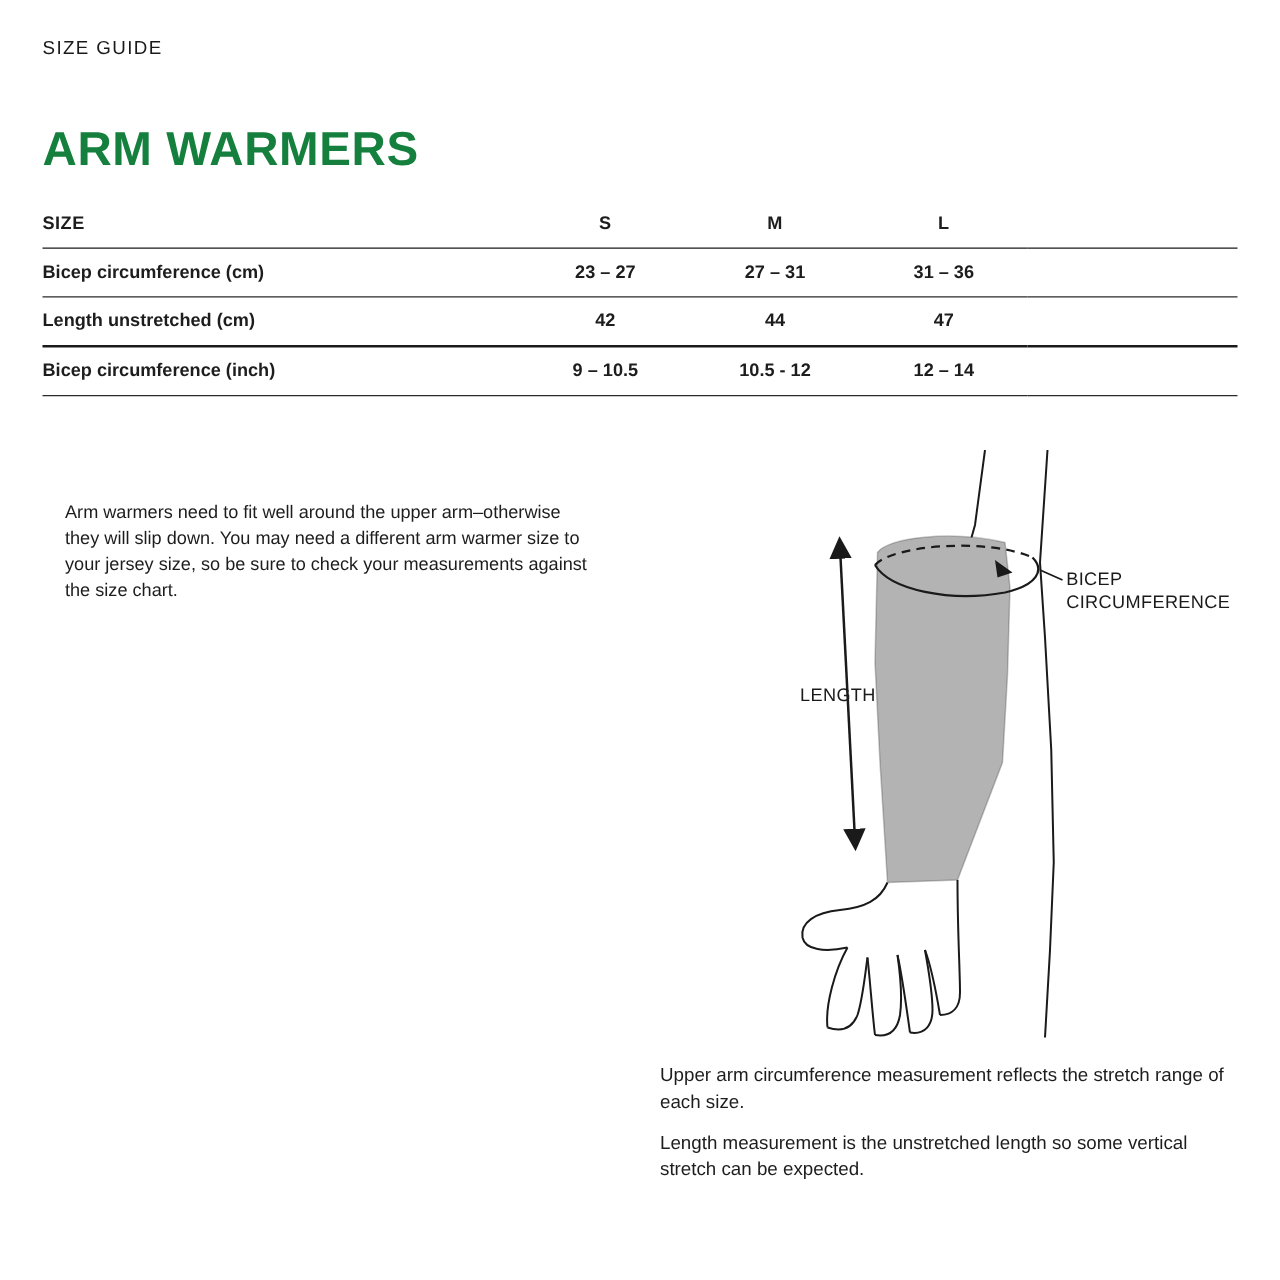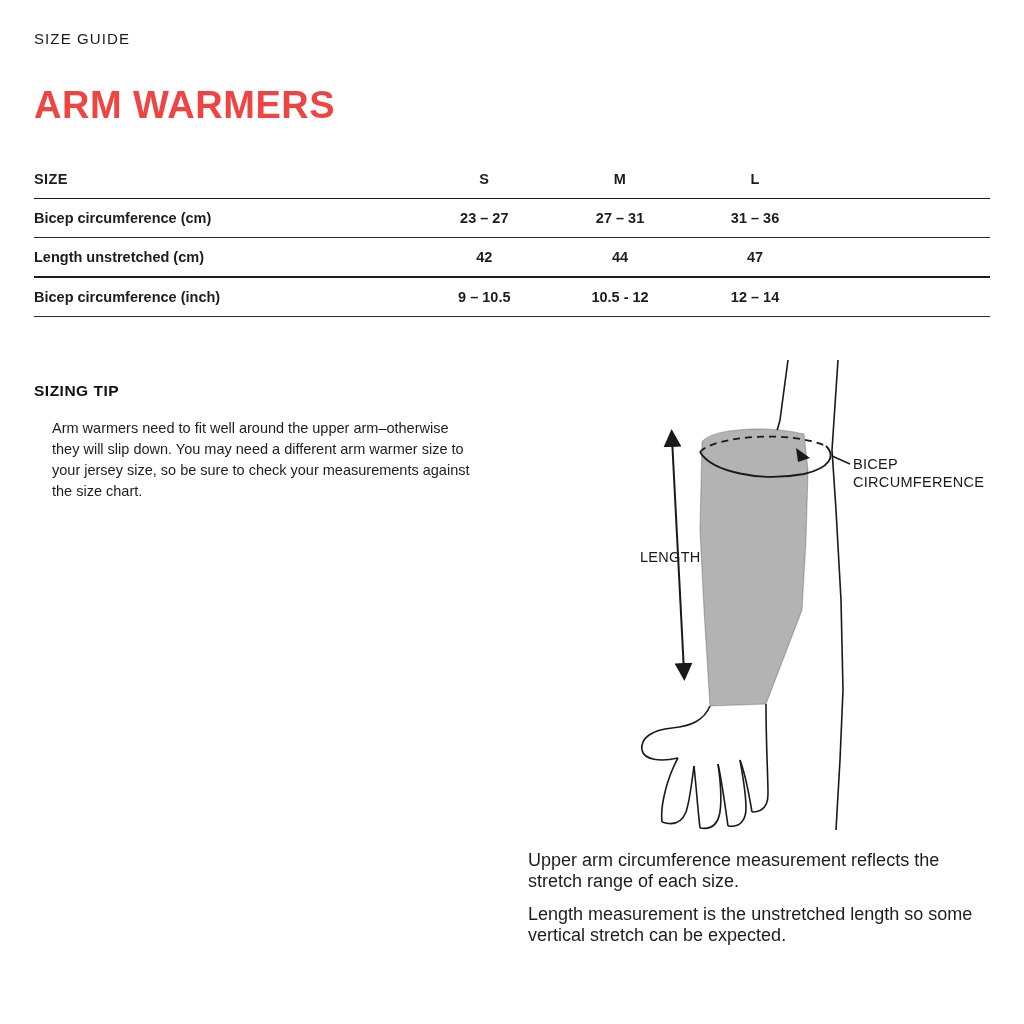--- a/index.html
+++ b/index.html
@@ -45,25 +45,25 @@
     top: -8px;
     font-size: 30px;
     font-weight: 700;
     letter-spacing: -0.6px;
     color: #111111;
   }
 
   .page-title {
     position: absolute;
     left: 34px;
-    top: 84px;
+    top: 99px;
     font-size: 38px;
     font-weight: 700;
     letter-spacing: 0.5px;
-    color: #ef4444;
+    color: #15803d;
   }
 
   
   .size-table {
     position: absolute;
     left: 34px;
     top: 160px;
     width: 956px;
     border-collapse: collapse;
     font-size: 14.5px;
@@ -135,21 +135,21 @@
 
   
   .notes {
     position: absolute;
     left: 528px;
     top: 850px;
     width: 462px;
   }
   .notes p {
     margin: 0 0 12px 0;
-    font-size: 18px;
+    font-size: 15px;
     line-height: 21px;
     color: #1d1d1d;
   }
   .notes p:last-child { margin-bottom: 0; }
 </style>
 </head>
 <body>
 
 <div class="page">
 
@@ -188,21 +188,20 @@
         <td class="col-label">Bicep circumference (inch)</td>
         <td class="col-size">9 – 10.5</td>
         <td class="col-size">10.5 - 12</td>
         <td class="col-size">12 – 14</td>
         <td class="col-pad"></td>
       </tr>
     </tbody>
   </table>
 
   <div class="tip">
-    <h2>SIZING TIP</h2>
     <p>Arm warmers need to fit well around the upper arm–otherwise they will slip down. You may need a different arm warmer size to your jersey size, so be sure to check your measurements against the size chart.</p>
   </div>
 
   <div class="figure">
     <svg width="400" height="490" viewBox="0 0 400 490">
 
       <path d="M 238 0 L 232 90 L 236 150 L 241 240 L 243 330 L 240 400 L 236 470" fill="none" stroke="#1a1a1a" stroke-width="1.6"></path>
 
       <path d="M 188 0 L 180 60 L 166 110" fill="none" stroke="#1a1a1a" stroke-width="1.6"></path>
 

